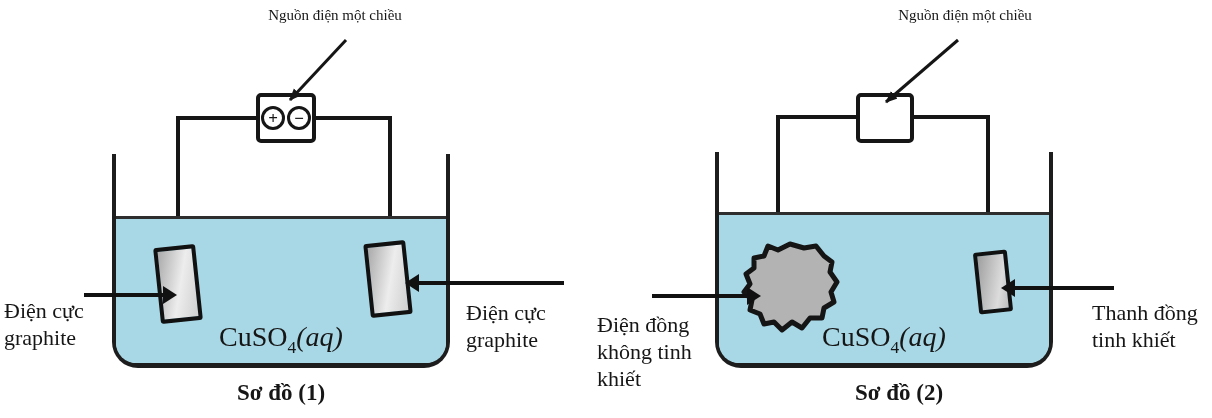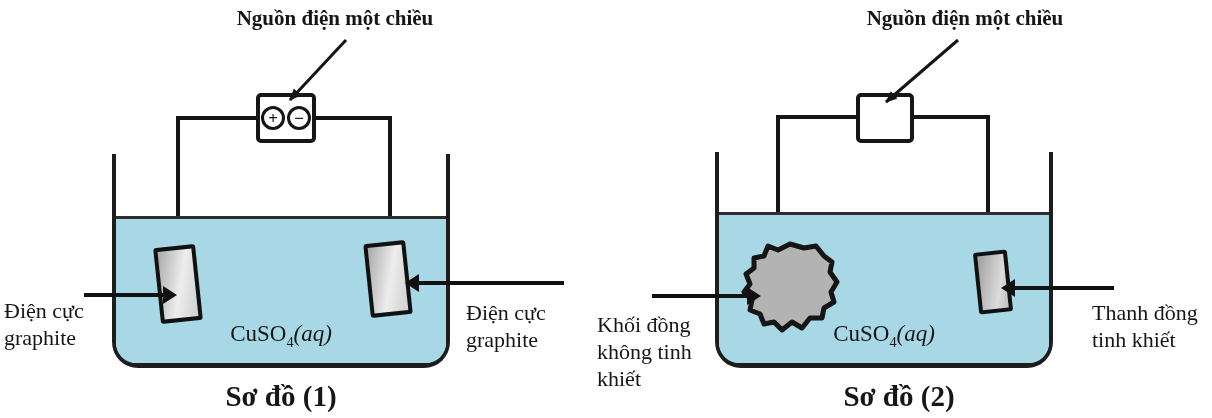--- a/index.html
+++ b/index.html
@@ -2,22 +2,22 @@
 <html style="--liquid: #a8d8e6; --line: #161616; --copper: #b3b3b3;"><head>
 <meta charset="utf-8">
 <style>
   html,body{margin:0;padding:0;background:#ffffff;}
   .stage{
     position:relative;width:1212px;height:418px;background:#fff;overflow:hidden;
     font-family:"Liberation Serif","DejaVu Serif",serif;color:#161616;
   }
   .txt{position:absolute;font-size:22px;line-height:1.22;}
   .center{text-align:center;}
-  .caption{font-weight:700;font-size:29px;}
-  .powlabel{font-size:21px;font-weight:700;}
+  .caption{font-weight:700;font-size:23px;}
+  .powlabel{font-size:15px;font-weight:400;}
 
   
   .wire{position:absolute;background:#161616;}
 
   
   .powbox{
     position:absolute;background:#fff;border:4px solid #161616;border-radius:5px;
     display:flex;align-items:center;justify-content:center;gap:2px;z-index:7;box-sizing:border-box;
   }
   .terminal{
@@ -54,21 +54,21 @@
     border-left:14px solid #111;border-top:9px solid transparent;border-bottom:9px solid transparent;
   }
   .arrow.head-left::before{
     content:"";position:absolute;left:-13px;top:-7px;width:0;height:0;
     border-right:14px solid #111;border-top:9px solid transparent;border-bottom:9px solid transparent;
   }
 
   .diag-arrow,.blob{position:absolute;z-index:8;}
   sub{font-size:0.62em;}
   em{font-style:italic;}
-  .formula{font-size:23px;}
+  .formula{font-size:28px;}
   .zt{z-index:9;}
 </style>
 </head>
 <body>
 
 <div class="stage">
 
   <div>
 
     <div class="txt powlabel center zt" style="left:190px;top:6px;width:290px;">Nguồn điện một chiều</div>
@@ -134,21 +134,21 @@
       <div class="liquid" style="height:148px;"></div>
     </div>
 
     <svg class="blob" style="left:738px;top:238px;" width="110" height="96" viewBox="0 0 110 96">
       <path d="M52,6 L66,10 L78,8 L86,18 L94,24 L92,34 L99,44 L93,54 L96,64 L86,70 L84,80 L72,80 L64,90 L54,84 L44,92 L36,84 L26,86 L22,76 L12,72 L14,62 L6,54 L12,46 L8,36 L16,30 L16,20 L26,18 L30,8 L40,12 Z" fill="var(--copper,#b3b3b3)" stroke="#151515" stroke-width="5" stroke-linejoin="round"></path>
     </svg>
 
     <div class="electrode bar2" style="left:976px;top:251px;width:34px;height:62px;"></div>
 
     <div class="arrow head-right" style="left:652px;top:294px;width:96px;"></div>
-    <div class="txt" style="left:597px;top:312px;width:112px;">Khối đồng không tinh khiết</div>
+    <div class="txt" style="left:597px;top:312px;width:112px;">Điện đồng không tinh khiết</div>
 
     <div class="arrow head-left" style="left:1014px;top:286px;width:100px;"></div>
     <div class="txt" style="left:1084px;top:300px;width:126px;margin-left:8px;">Thanh đồng tinh khiết</div>
 
     <div class="txt formula center zt" style="left:715px;top:320px;width:338px;"><span>CuSO</span><sub>4</sub><em>(aq)</em></div>
 
     <div class="txt caption center" style="left:730px;top:379px;width:338px;">Sơ đồ (2)</div>
   </div>
 
 </div>

